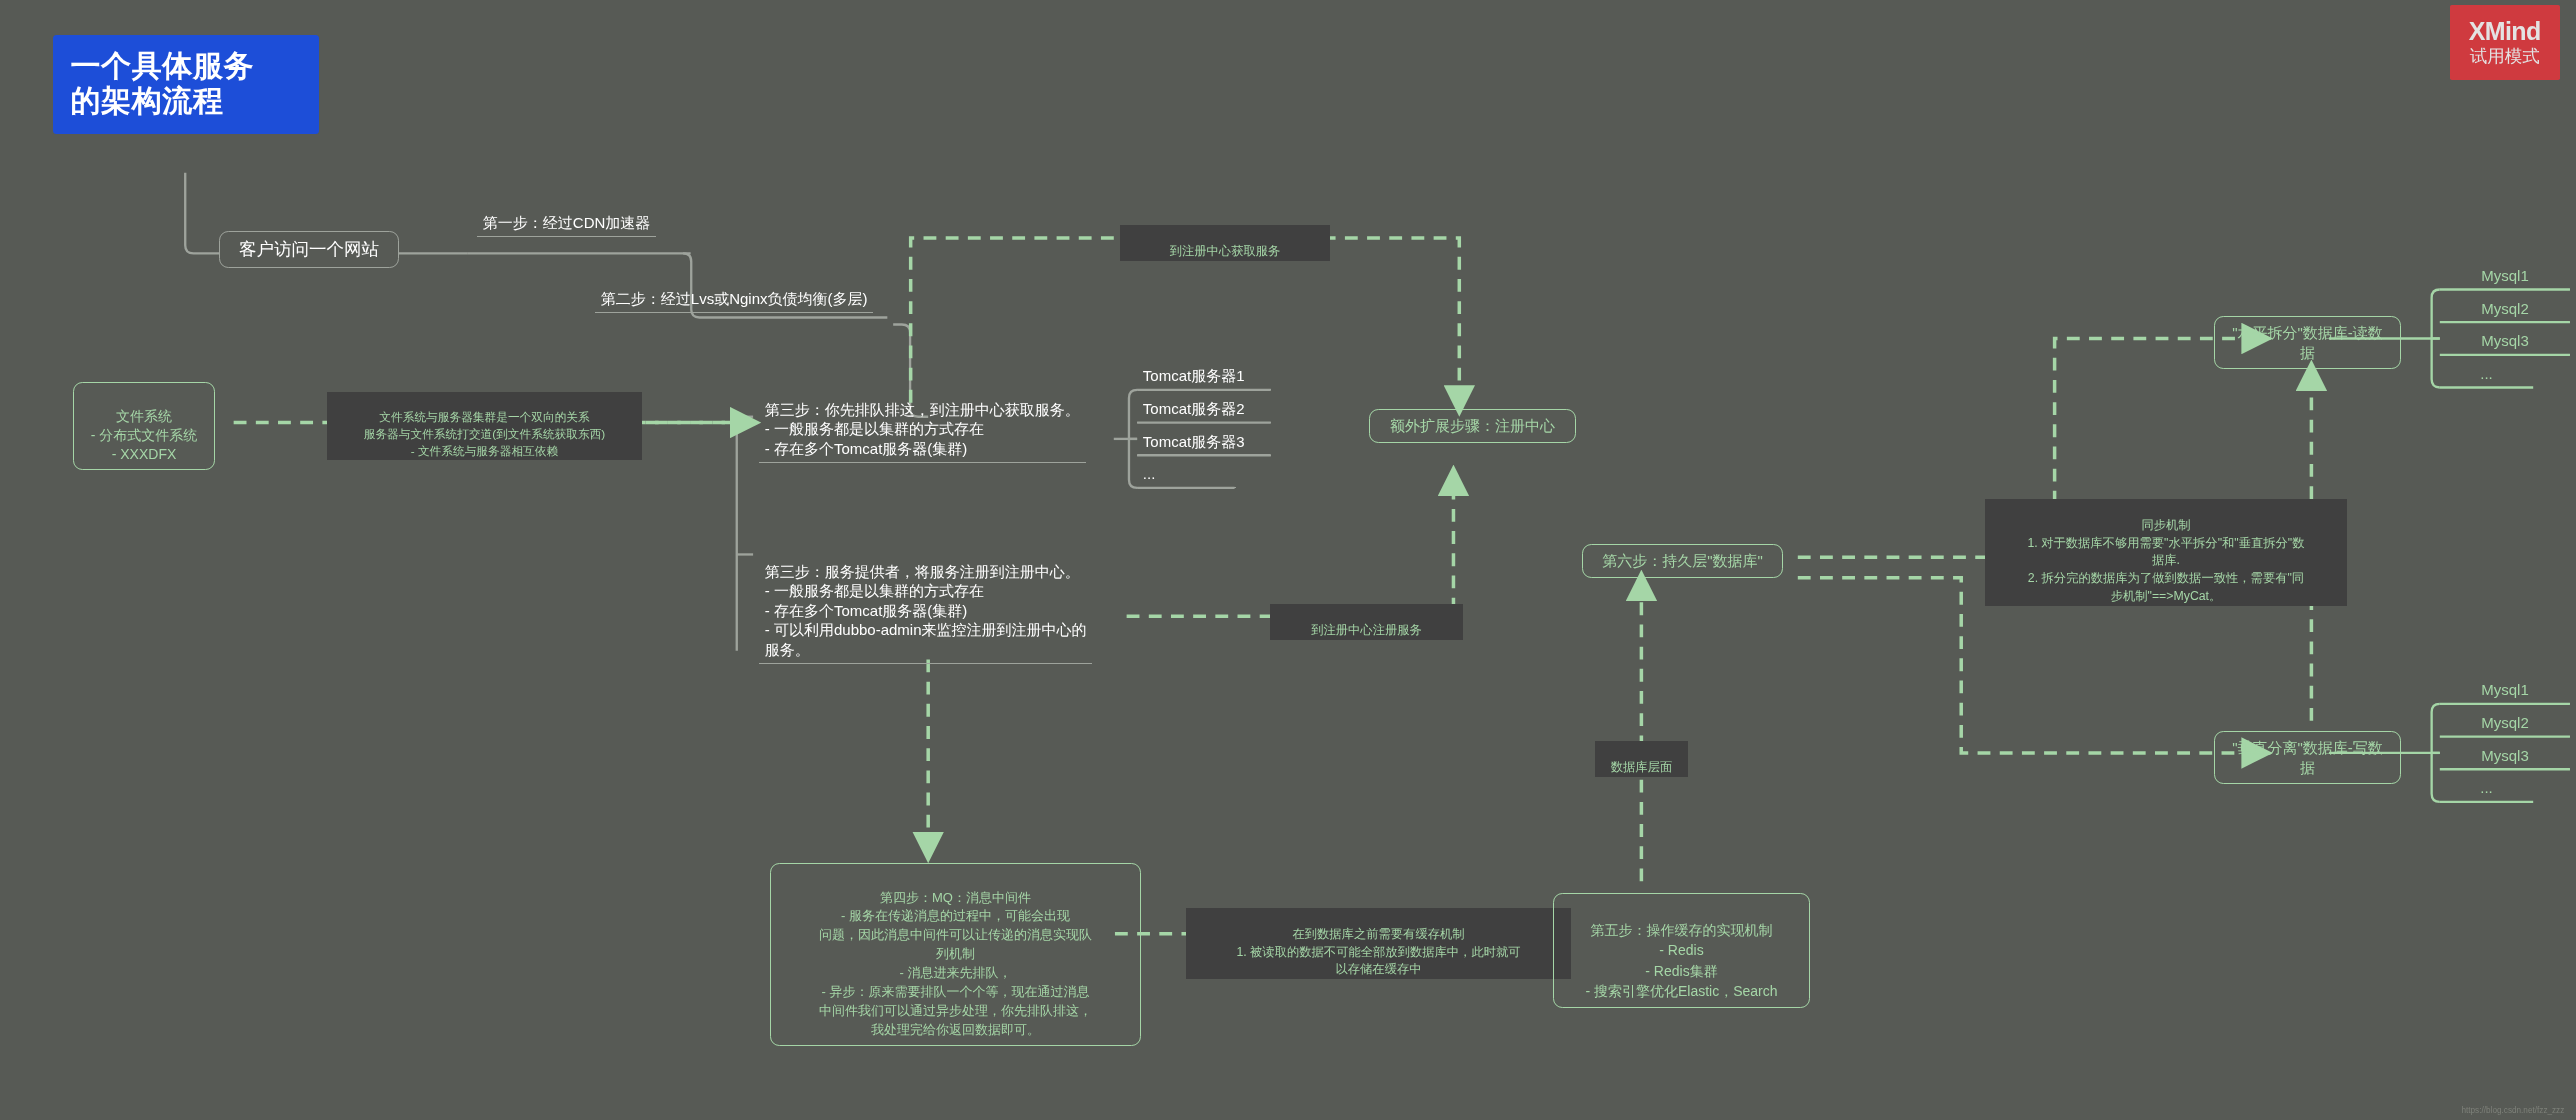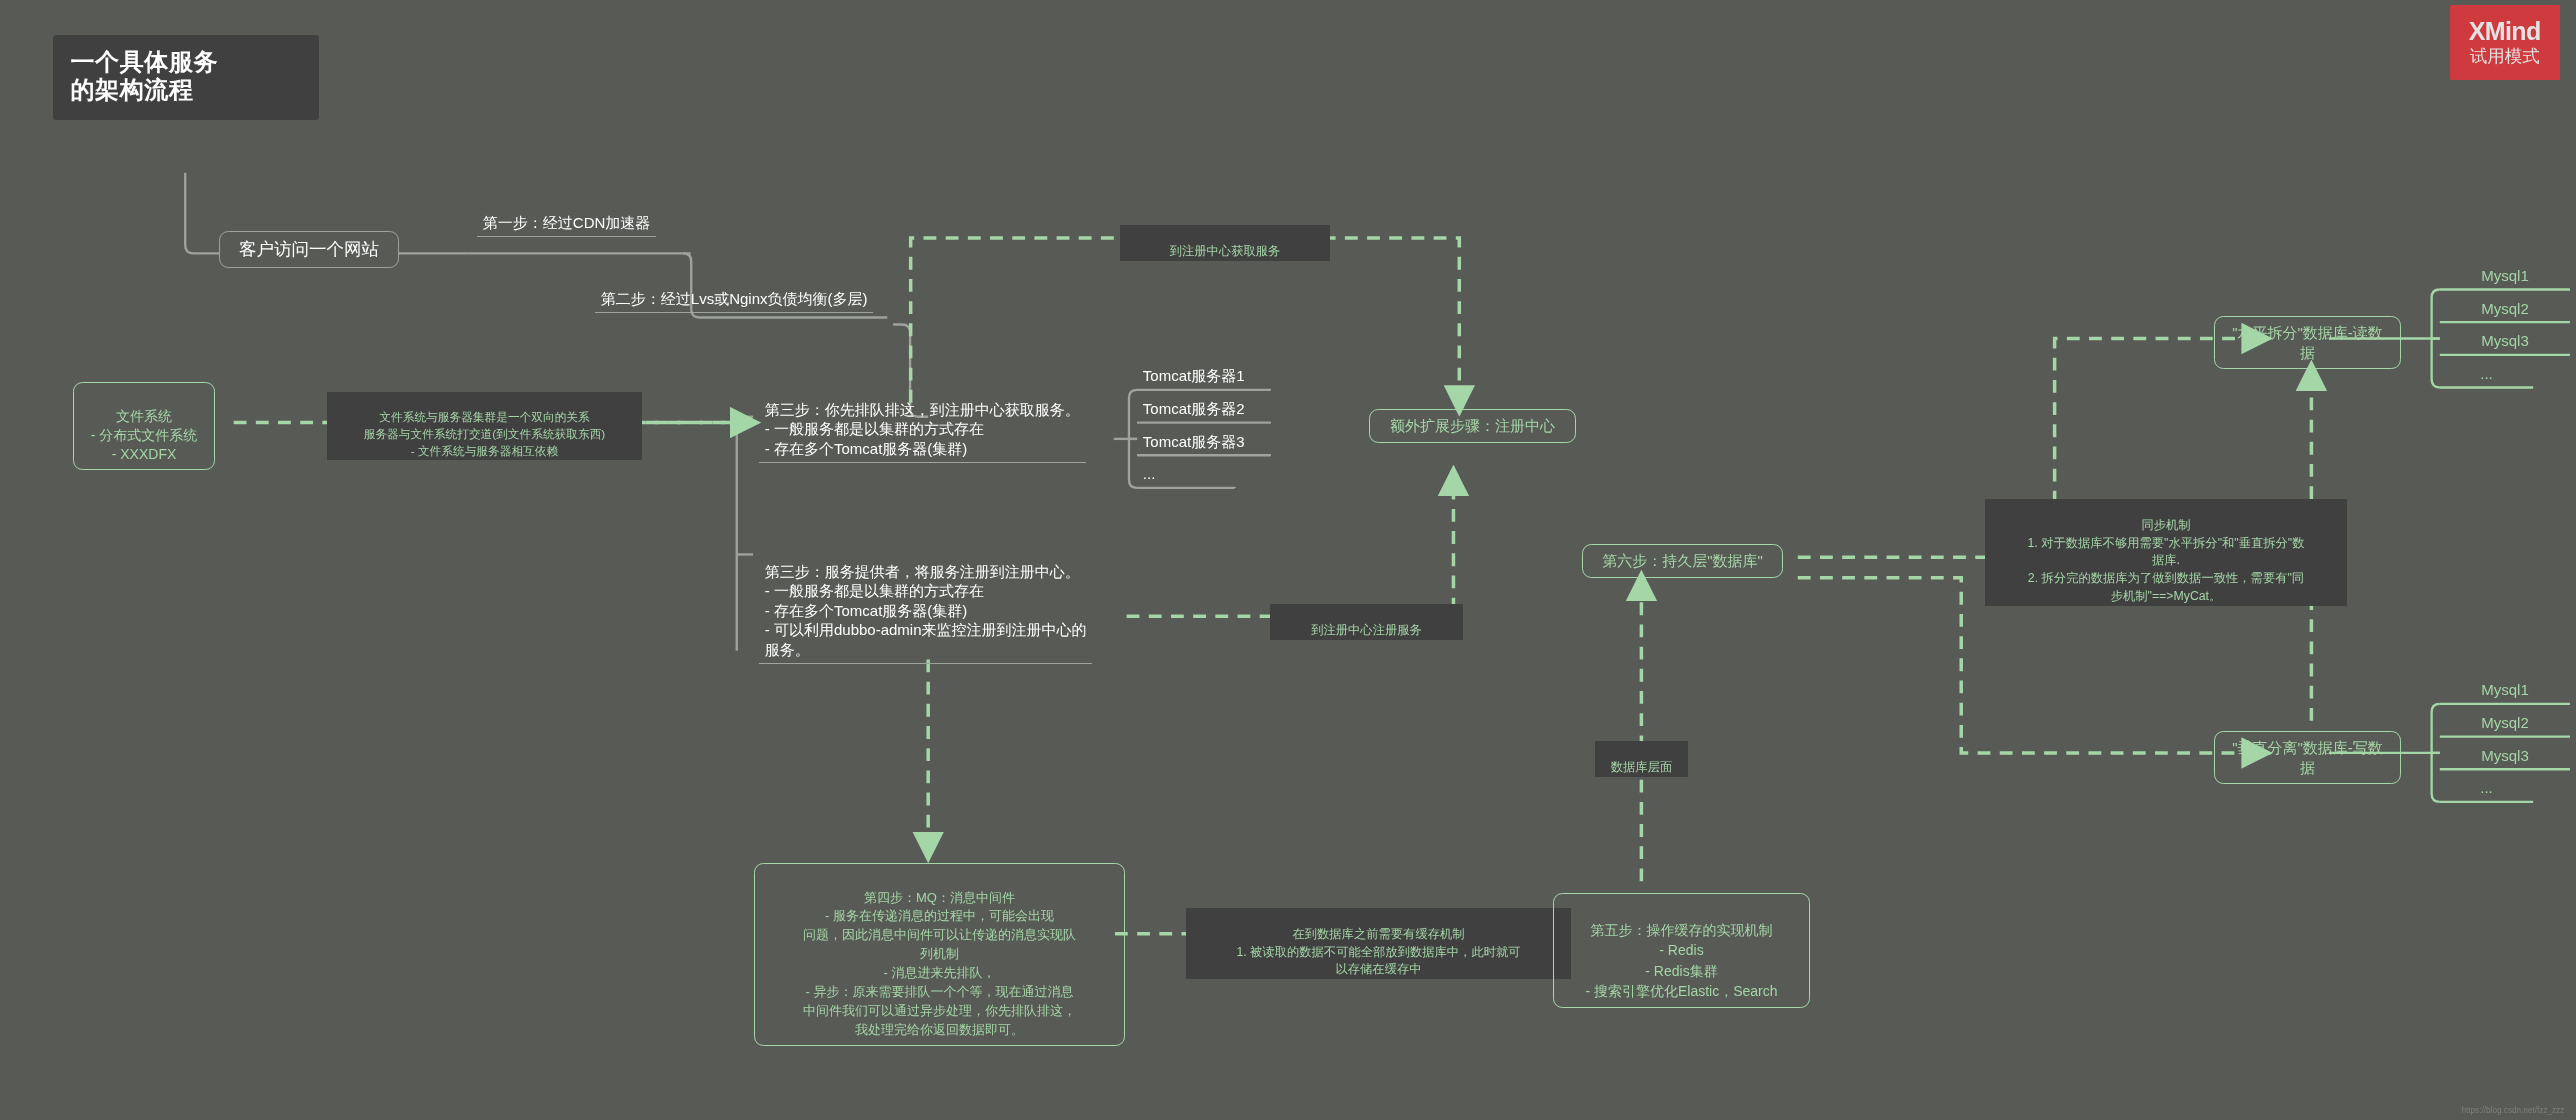--- a/index.html
+++ b/index.html
@@ -10,25 +10,25 @@
     overflow: hidden;
   }
   #canvas { position: relative; width: 2576px; height: 1120px; }
 
   svg.edges { position: absolute; left: 0; top: 0; width: 2576px; height: 1120px; pointer-events: none; }
 
   .node { position: absolute; }
 
   
   .root {
-    background: #404040;
+    background: #1d4ed8;
     border-radius: 3.5px;
     color: #ffffff;
     font-weight: bold;
-    font-size: 24px;
+    font-size: 30px;
     line-height: 1.18;
     text-align: left;
     padding: 13px 17.5px 15px 17.5px;
     letter-spacing: 0.6px;
   }
 
   
   .box {
     border: 1.8px solid;
     border-radius: 9.3px;
@@ -227,21 +227,21 @@
   </div>
 
   <div class="rel-label" style="left:1270px; top:604px; width:193px;">
     <span>到注册中心注册服务</span>
   </div>
 
   <div class="node box green f26" style="left:1369px; top:409px; width:207px;">
     <span>额外扩展步骤：注册中心</span>
   </div>
 
-  <div class="node box green f22" style="left:754px; top:863px; width:371px; white-space:pre-line; line-height:1.45;">
+  <div class="node box green f22" style="left:770px; top:863px; width:371px; white-space:pre-line; line-height:1.45;">
     <span>第四步：MQ：消息中间件
 - 服务在传递消息的过程中，可能会出现
 问题，因此消息中间件可以让传递的消息实现队
 列机制
 - 消息进来先排队，
 - 异步：原来需要排队一个个等，现在通过消息
 中间件我们可以通过异步处理，你先排队排这，
 我处理完给你返回数据即可。</span>
   </div>
 

